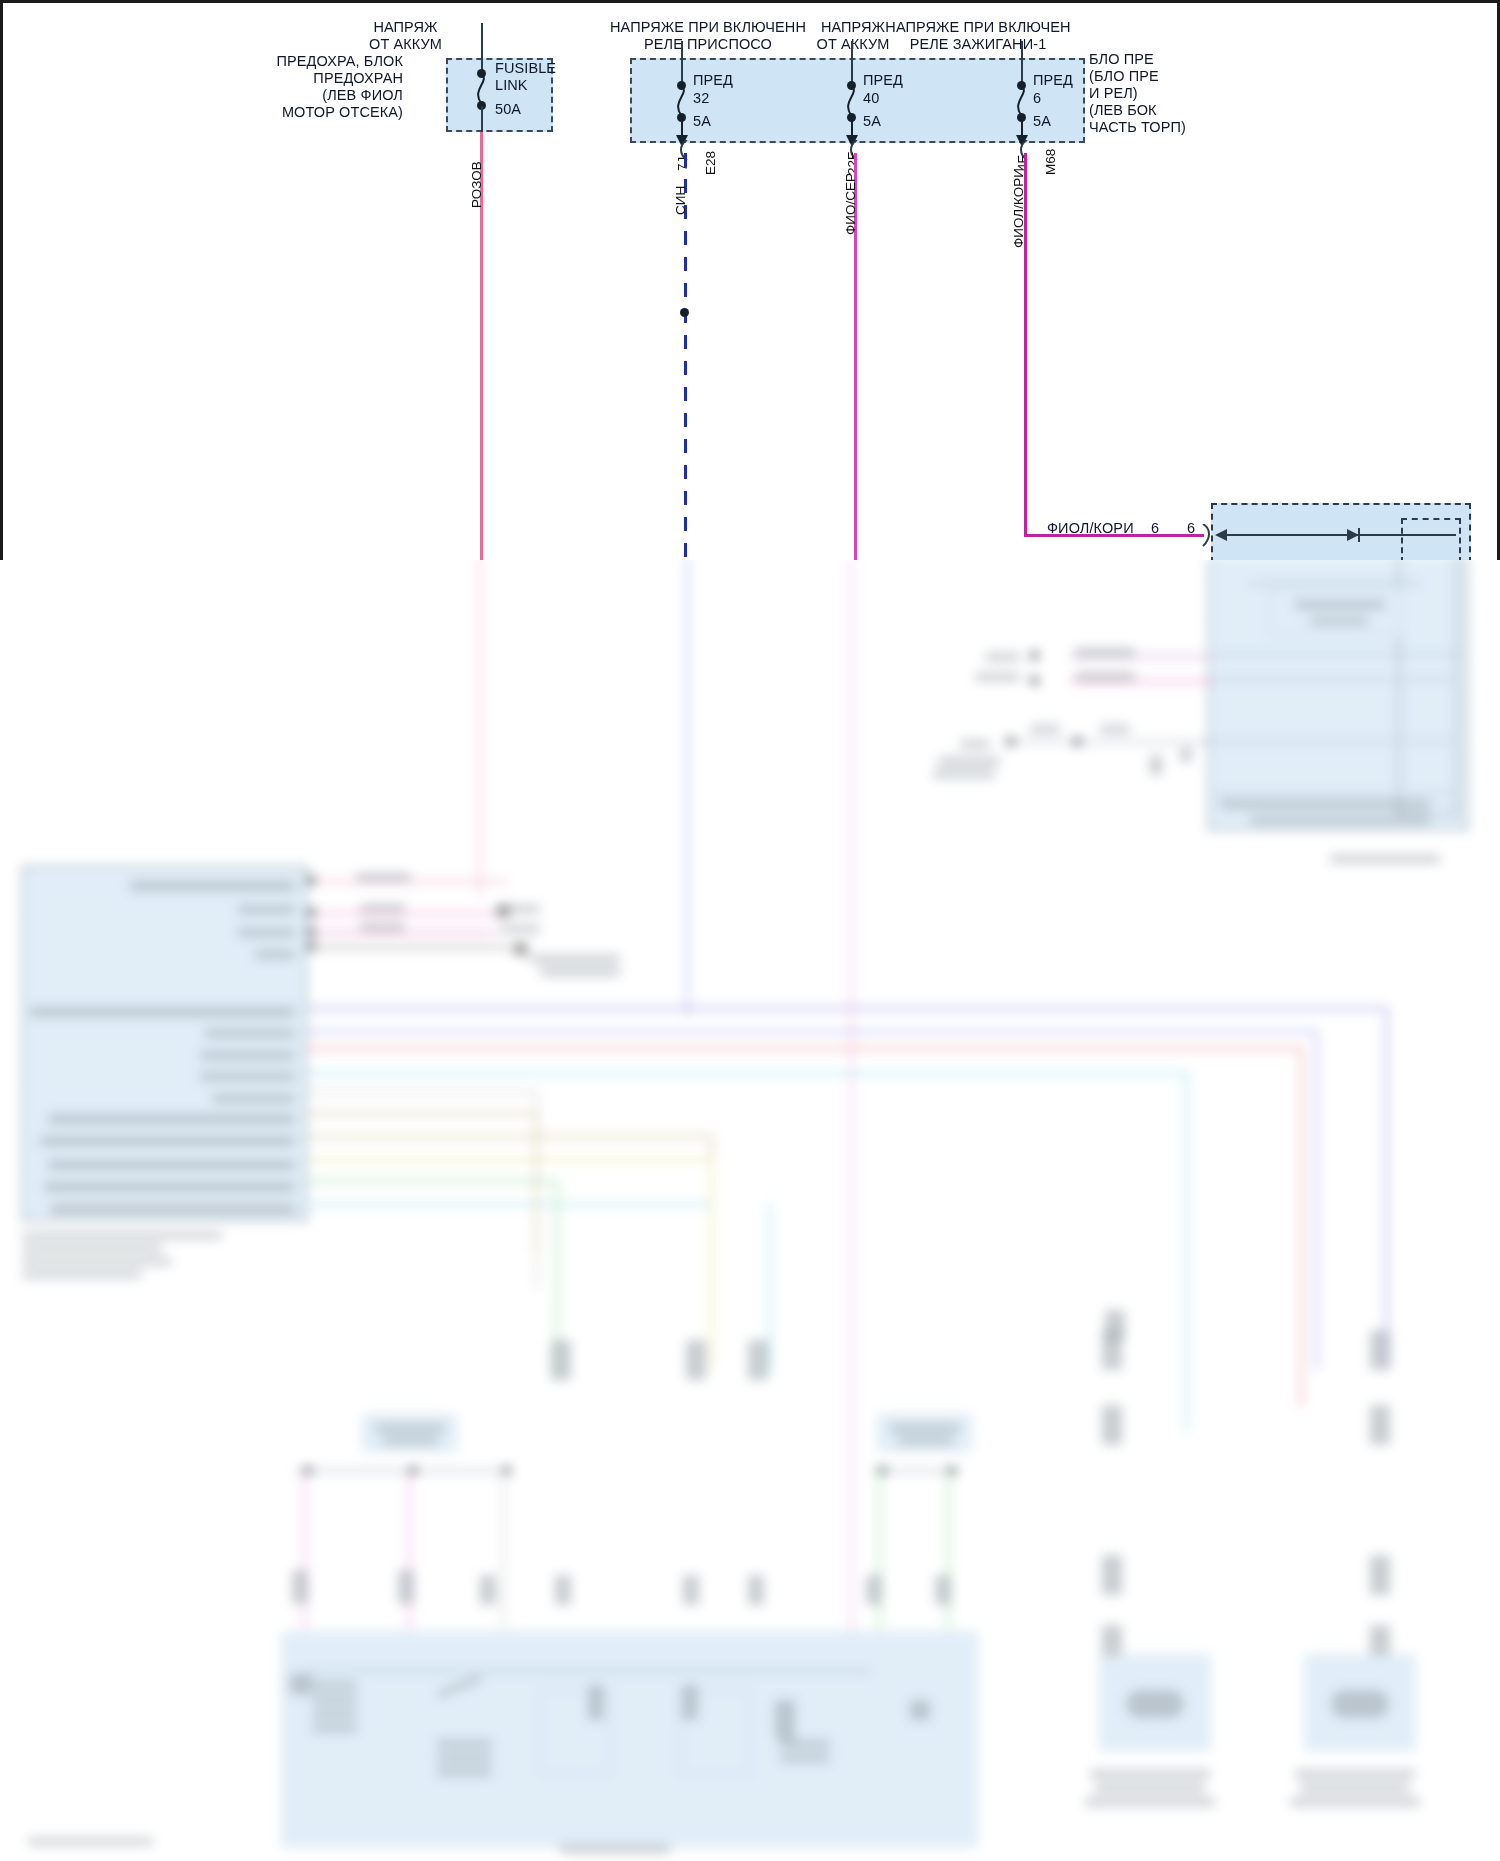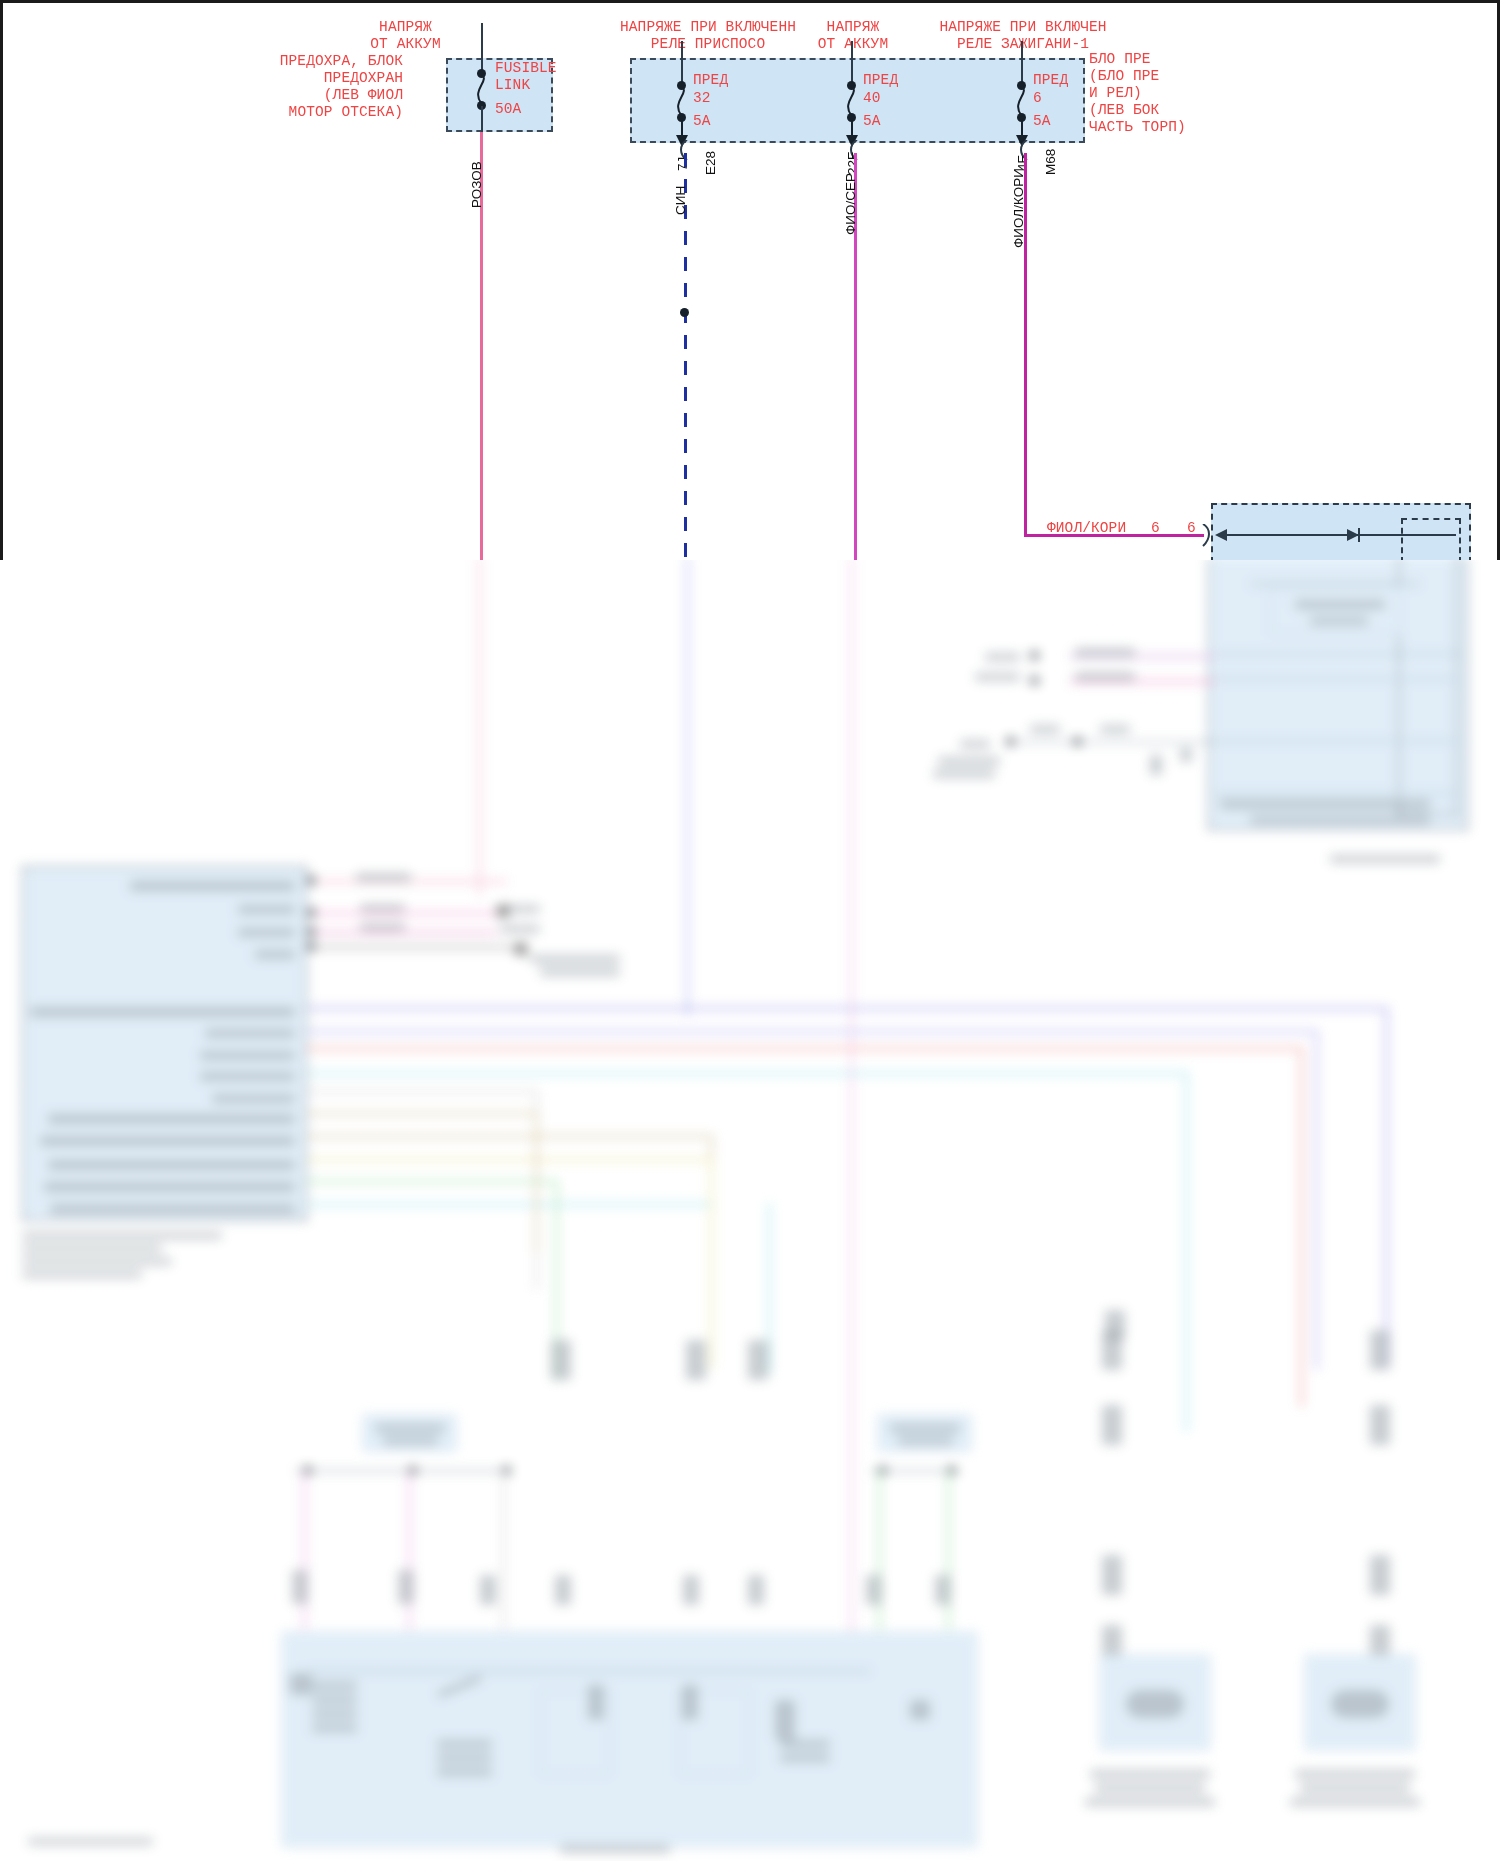--- a/index.html
+++ b/index.html
@@ -33,21 +33,21 @@
     position:absolute;
     left:0; top:556px;
     width:1500px; height:1305px;
     overflow:hidden;
     z-index:1;
     filter:blur(6px);
     opacity:.62;
   }
   #blur-inner{position:absolute;left:0;top:-556px;width:1500px;height:1861px;}
 
-  .lbl{position:absolute;font-size:14.5px;color:#ef4444;white-space:pre;line-height:17px;letter-spacing:.1px;font-family:Liberation Mono, monospace;}
+  .lbl{position:absolute;font-size:14.5px;color:#0f172a;white-space:pre;line-height:17px;letter-spacing:.1px;}
   .lbl.r{text-align:right;}
   .lbl.c{text-align:center;}
   .small{font-size:13px;}
 
   .fbox{position:absolute;background:#cfe4f5;border:2px dashed #3a4a5a;box-sizing:border-box;}
 
   .vline{position:absolute;background:#2b3b4a;width:2px;}
 
   .dot{position:absolute;width:9px;height:9px;border-radius:50%;background:#16202a;}
 
@@ -326,21 +326,21 @@
       <div class="lbl" style="left:860px;top:69px;">ПРЕД</div>
       <div class="lbl" style="left:860px;top:87px;">40</div>
       <div class="lbl" style="left:860px;top:110px;">5A</div>
       <svg style="position:absolute;left:838px;top:137px;width:26px;height:22px;">
         <path d="M16,0 C8,5 8,14 16,20" stroke="#2b3b4a" stroke-width="2" fill="none"></path>
       </svg>
       <div class="vtext small" style="left:842px;top:172px;">22F</div>
       <div class="wire v" style="left:851px;top:150px;height:410px;background:#d445c0;"></div>
       <div class="vtext" style="left:840px;top:232px;">ФИО/СЕР</div>
 
-      <div class="lbl c" style="left:905px;top:16px;width:230px;"><span style="white-space:pre-line">НАПРЯЖЕ ПРИ ВКЛЮЧЕН
+      <div class="lbl c" style="left:860px;top:16px;width:230px;"><span style="white-space:pre-line">НАПРЯЖЕ ПРИ ВКЛЮЧЕН
 РЕЛЕ ЗАЖИГАНИ-1</span></div>
       <div class="vline" style="left:1018px;top:38px;height:42px;"></div>
       <div class="dot" style="left:1014px;top:78px;"></div>
       <svg style="position:absolute;left:1008px;top:82px;width:22px;height:32px;">
         <path d="M10,0 C20,8 0,16 10,30" stroke="#16202a" stroke-width="2" fill="none"></path>
       </svg>
       <div class="dot" style="left:1014px;top:110px;"></div>
       <svg style="position:absolute;left:1009px;top:114px;width:20px;height:34px;">
         <line x1="10" y1="0" x2="10" y2="22" stroke="#16202a" stroke-width="2"></line>
         <polygon points="10,30 4,18 16,18" fill="#16202a"></polygon>

